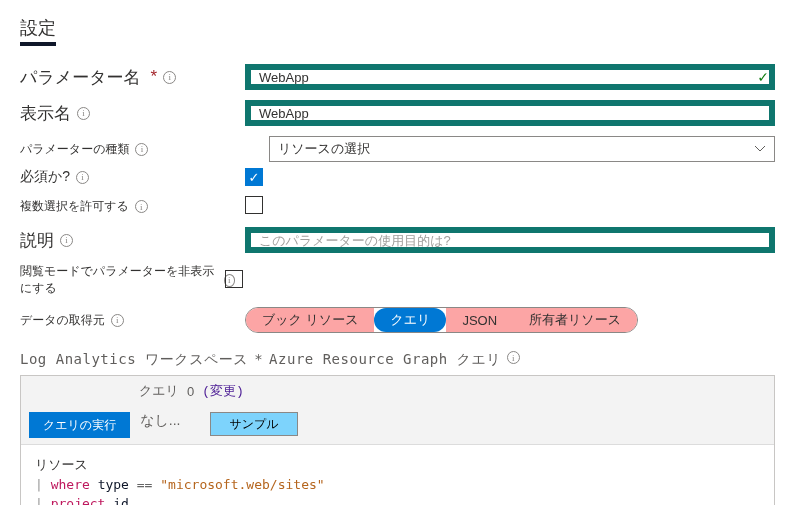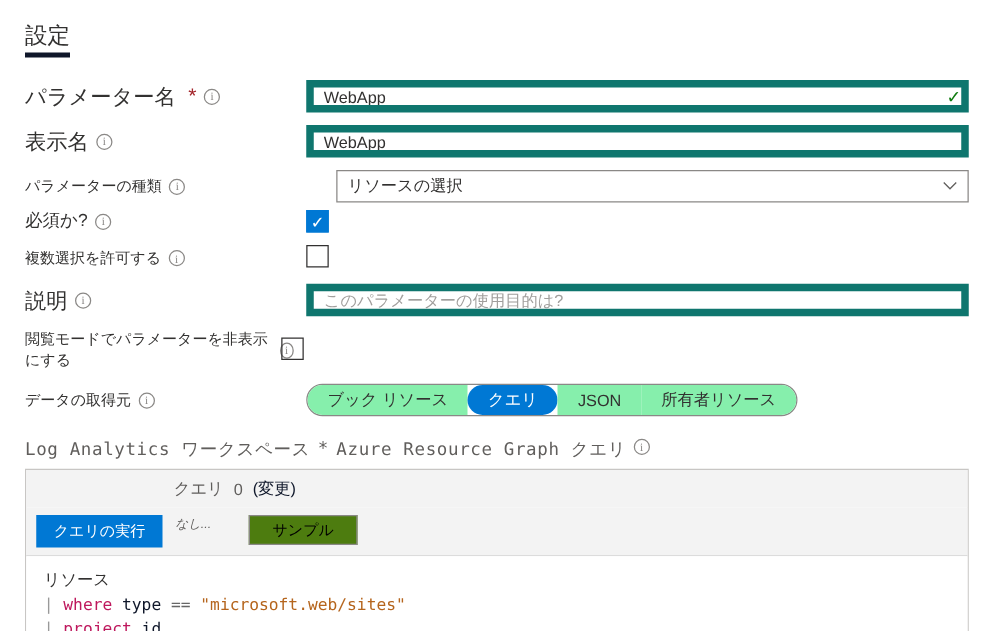--- a/index.html
+++ b/index.html
@@ -120,21 +120,21 @@
     height: 26px;
     align-items: stretch;
   }
   .pill {
     padding: 0 16px;
     font-size: 13px;
     display: flex;
     align-items: center;
     color: #323130;
     cursor: pointer;
-    background: #86efac;
+    background: #fca5a5;
   }
   .pill.selected {
     background: #0078d4;
     color: #fff;
     border-radius: 13px;
   }
   .section-title {
     font-size: 14px;
     color: #605e5c;
     margin-top: 18px;
@@ -157,31 +157,31 @@
   .run-btn {
     background: #0078d4;
     color: #fff;
     border: none;
     height: 26px;
     padding: 0 14px;
     font-size: 12px;
     cursor: pointer;
   }
   .toolbar-text {
-    font-size: 10px;
+    font-size: 14px;
     color: #605e5c;
-    font-style: italic;
   }
   .toolbar-link {
-    color: #0f172a;
-    cursor: pointer;
+    color: #4c1d95;
+    cursor: pointer;
+    font-family: Liberation Mono, monospace;
   }
   .sample-btn {
     border: 1px solid #8a8886;
-    background: #4d7c0f;
+    background: #7dd3fc;
     height: 24px;
     padding: 0 18px;
     font-size: 12px;
     cursor: pointer;
     margin-left: 20px;
   }
   .code-area {
     padding: 10px 14px;
     font-family: Consolas, monospace;
     font-size: 13px;

